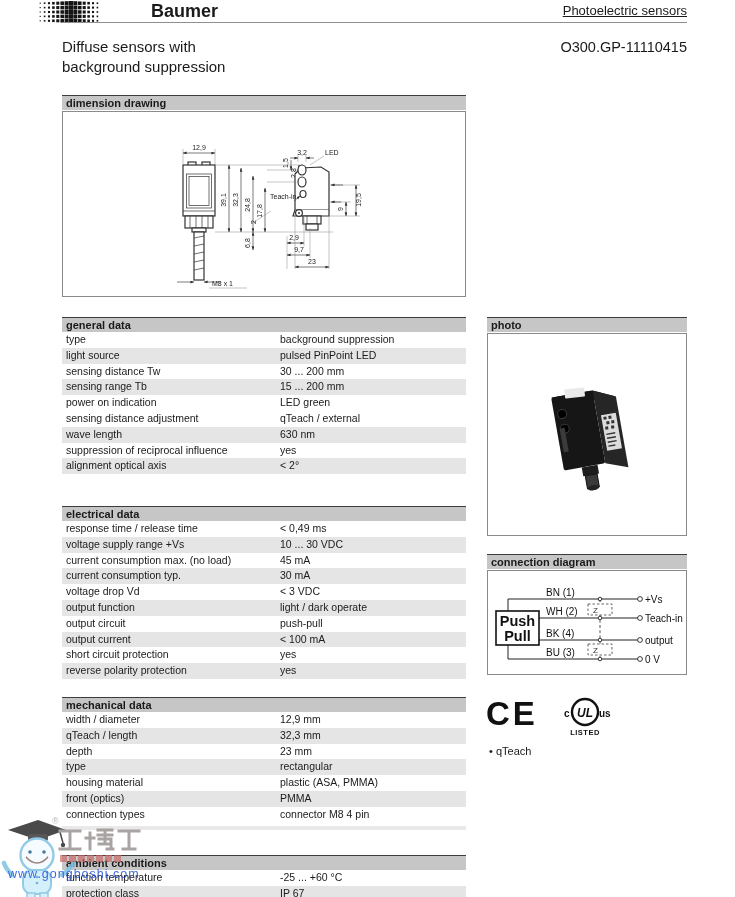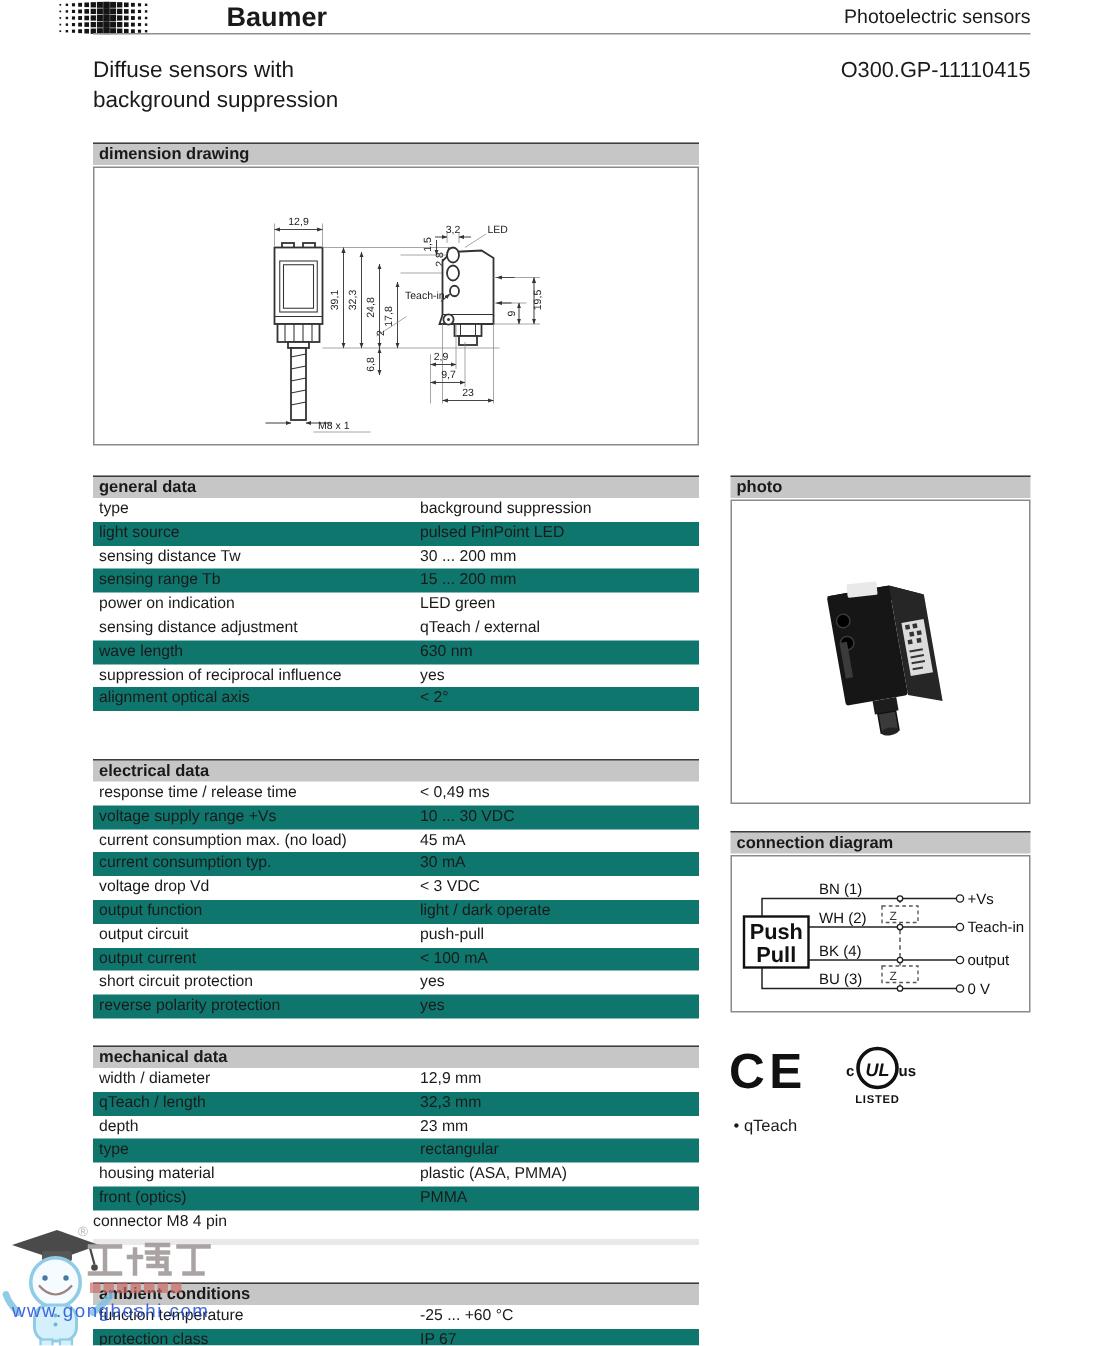--- a/index.html
+++ b/index.html
@@ -1,34 +1,34 @@
 <!DOCTYPE html>
 <html><head>
 <meta charset="utf-8">
 <style>
   html,body{margin:0;padding:0;background:#fff;}
   .page{position:relative;width:735px;height:897px;background:#fff;overflow:hidden;
         font-family:"Liberation Sans",sans-serif;color:#1a1a1a;}
   .abs{position:absolute;}
   
   .brand{left:117px;top:1px;font-size:18px;font-weight:bold;letter-spacing:0px;margin-left:34px;}
-  .category{right:48px;top:3px;font-size:13px;}
+  .category{right:48px;top:3px;font-size:13px;text-decoration:underline;}
   .hrule{left:62px;top:22px;width:625px;height:1px;background:#8f8f8f;}
   .title{left:62px;top:37px;font-size:15px;font-weight:normal;line-height:20px;}
   .partno{right:48px;top:39px;font-size:14.5px;font-weight:normal;}
   
   .secbar{height:15px;background:#c6c6c6;border-top:1px solid #3c3c3c;
           font-size:11px;font-weight:bold;padding:1px 0 0 4px;box-sizing:border-box;}
   .leftcol{left:62px;width:404px;}
   .rightcol{left:487px;width:200px;}
   .box{border:1px solid #8a8a8a;background:#fff;box-sizing:border-box;}
   
   .tbl{font-size:10.5px;}
   .trow{display:flex;height:15.8px;line-height:15.8px;justify-content:space-between;}
-  .trow.alt{background:#0f766e;}
+  .trow.alt{background:#e5e5e5;}
   .tlabel{width:218px;padding-left:4px;box-sizing:border-box;white-space:nowrap;}
   .tvalue{flex:1;white-space:nowrap;}
   .strip{background:#e9e9e9;}
   
   svg text{font-family:"Liberation Sans",sans-serif;}
   .d{font-size:7px;fill:#222;}
   .dim{stroke:#444;stroke-width:0.7;fill:none;}
   .ref{stroke:#888;stroke-width:0.5;fill:none;}
   .out{stroke:#333;stroke-width:1.2;fill:#fff;}
   .thin{stroke:#333;stroke-width:0.7;fill:none;}
@@ -338,20 +338,21 @@
       </div>
       <div class="trow">
         <div class="tlabel">housing material</div>
         <div class="tvalue">plastic (ASA, PMMA)</div>
       </div>
       <div class="trow alt">
         <div class="tlabel">front (optics)</div>
         <div class="tvalue">PMMA</div>
       </div>
       <div class="trow">
+        <div class="tlabel">connection types</div>
         <div class="tvalue">connector M8 4 pin</div>
       </div>
     </div>
   <div class="abs leftcol strip" style="top:826px;height:4px"></div>
 
   <div class="abs secbar leftcol" style="top:855px">ambient conditions</div>
   <div class="abs leftcol tbl" style="top:870px">
       <div class="trow">
         <div class="tlabel">function temperature</div>
         <div class="tvalue">-25 ... +60 °C</div>

